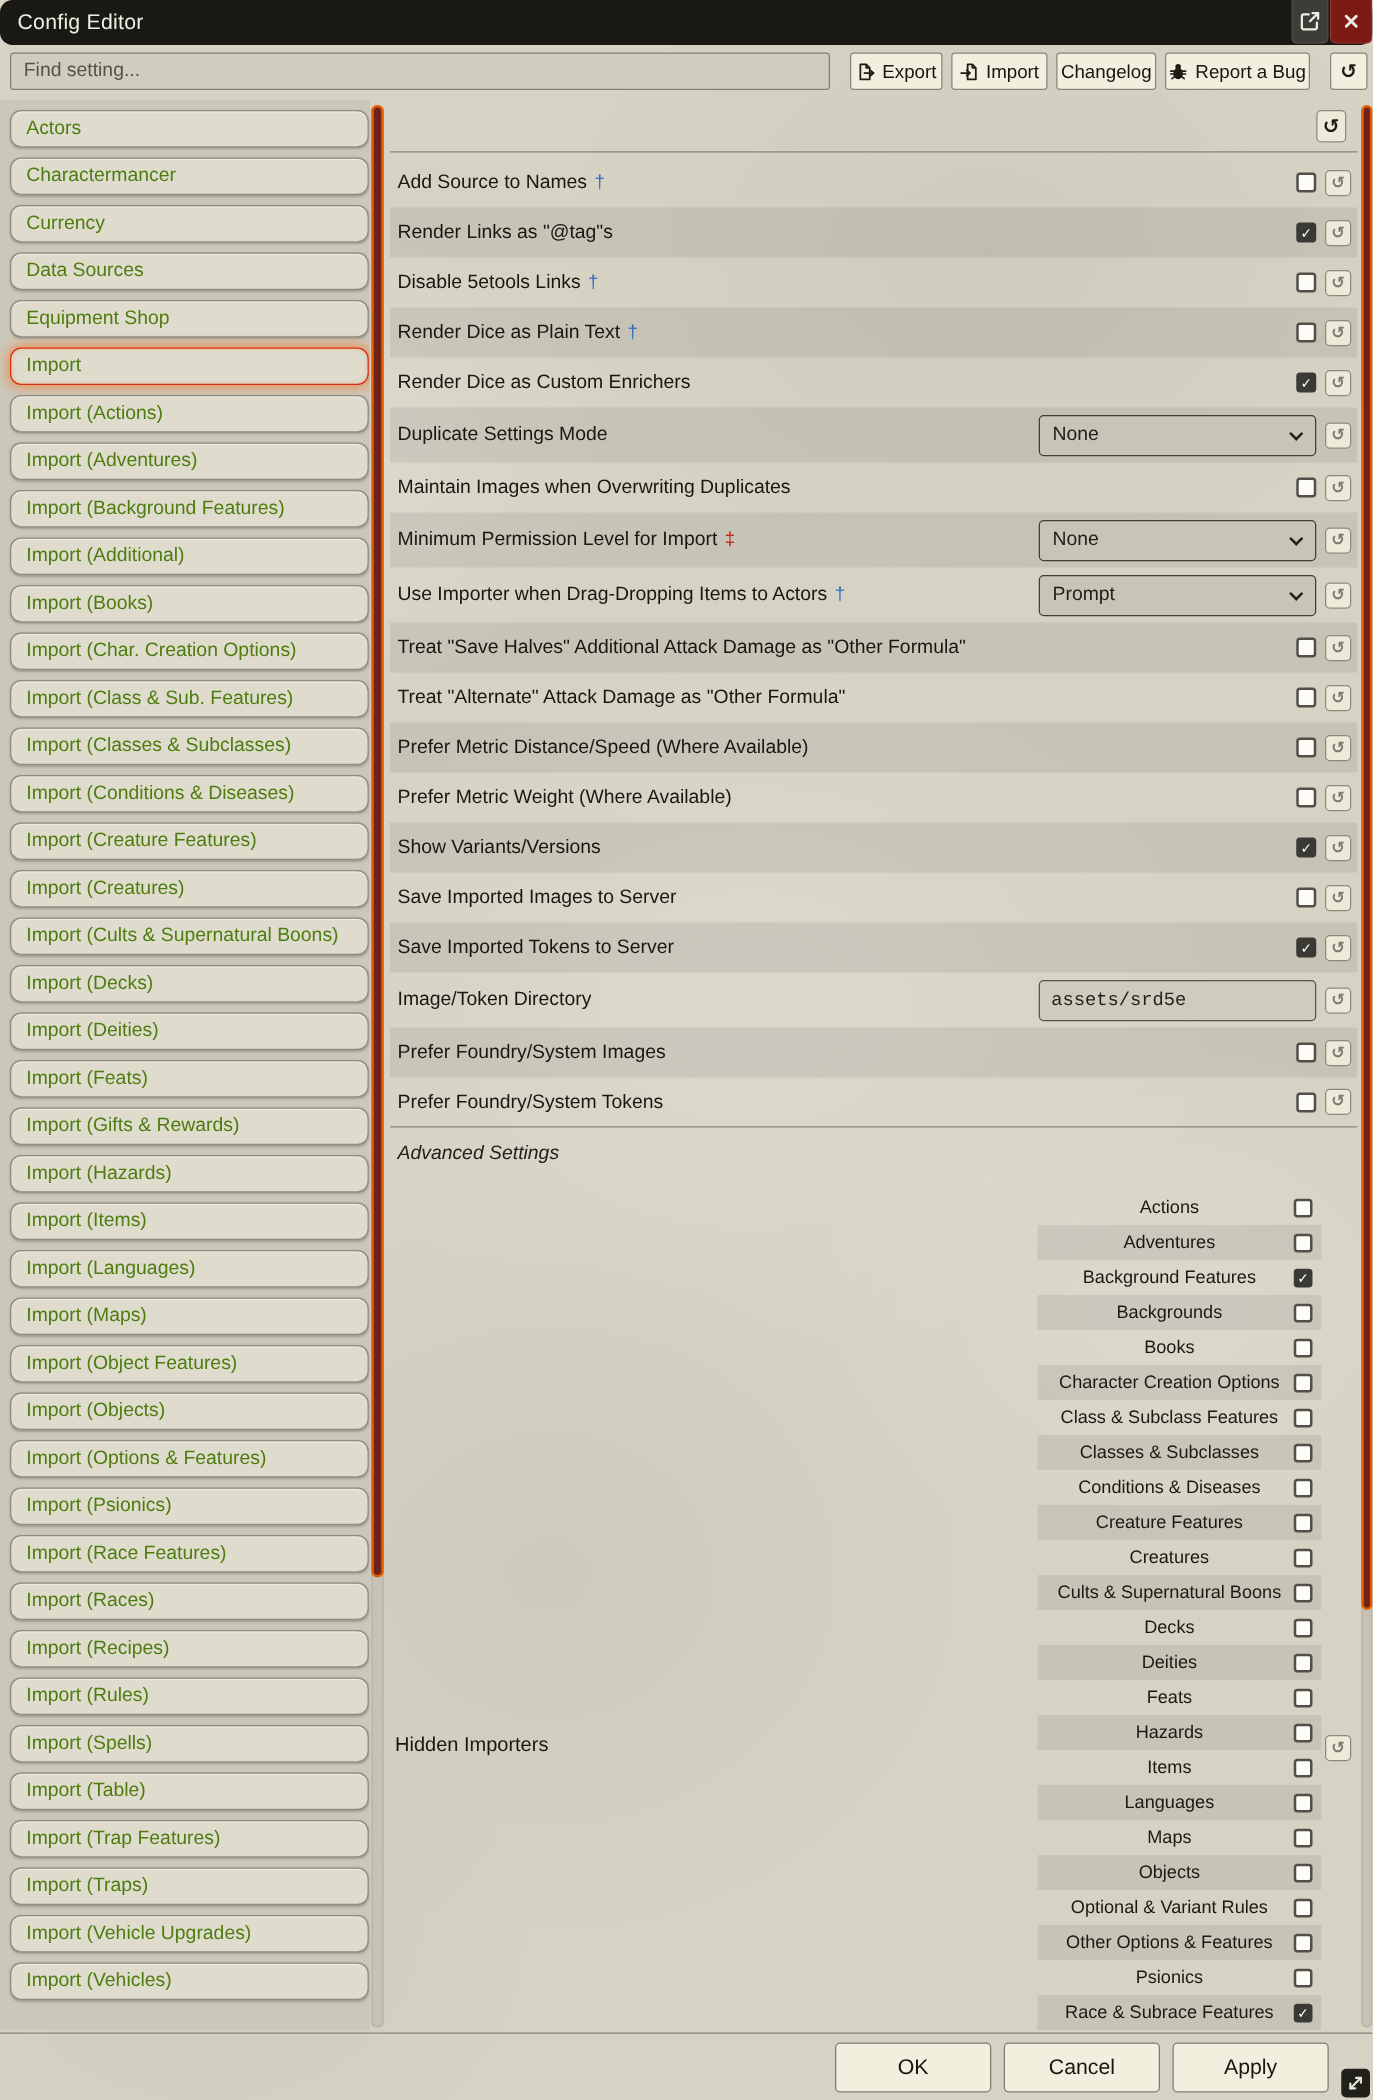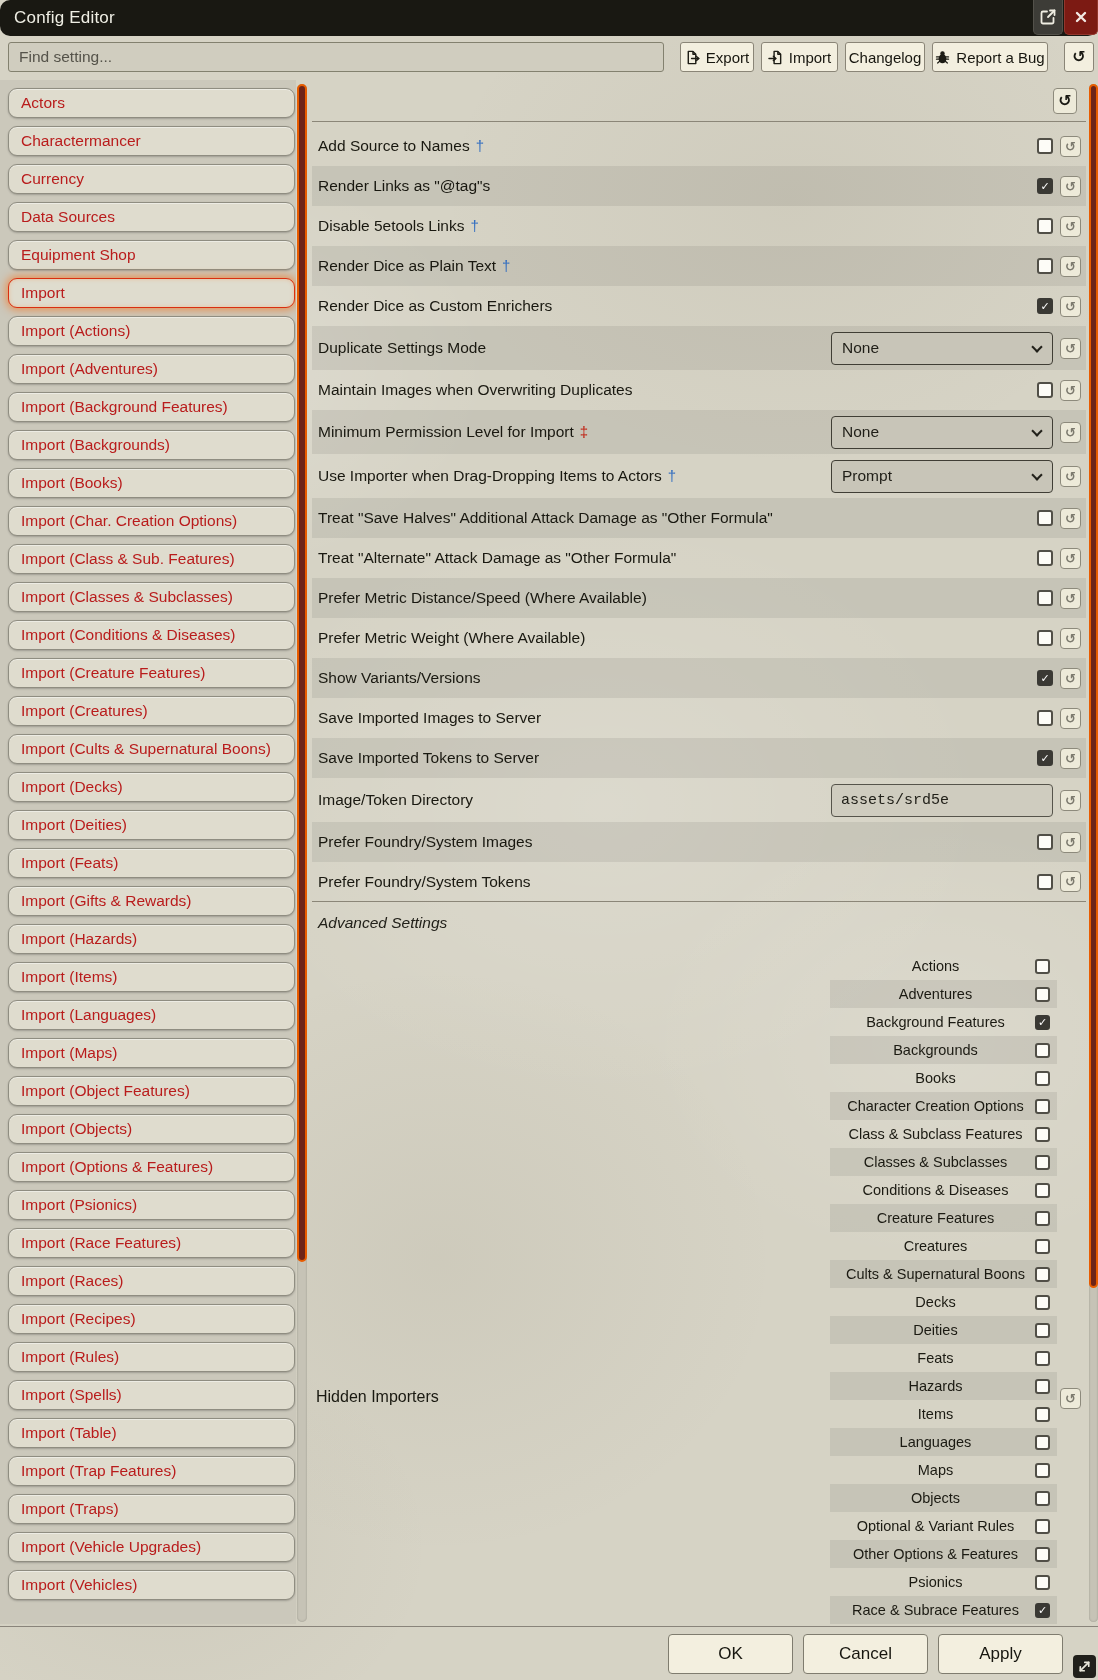--- a/index.html
+++ b/index.html
@@ -45,21 +45,21 @@
   .tb-import{ left:761px; width:77px; }
   .tb-changelog{ left:845px; width:80px; }
   .tb-bug{ left:932px; width:116px; }
   .tb-undo{ left:1064px; width:30px; }
   .undo-glyph{ font-family:"DejaVu Sans",sans-serif; font-weight:bold; line-height:1; }
   
   .sidebar{ position:absolute; left:0; top:80px; width:296px; height:1544px;
     background:#cbc8bb; overflow:hidden; padding-top:8px; z-index:2; }
   .side-item{ height:30px; margin:0 1px 8px 8px; background:#dfdcce;
     border:1px solid #8f8d81; border-radius:9px; line-height:28px;
-    padding-left:12px; font-size:15.5px; color:#b91c1c; cursor:pointer;
+    padding-left:12px; font-size:15.5px; color:#4d7c0f; cursor:pointer;
     box-shadow:0 1px 2px rgba(0,0,0,.22), inset 0 1px 0 rgba(255,255,255,.45);
     white-space:nowrap; overflow:hidden; }
   .side-item.selected{ border:1px solid #d92f10;
     box-shadow:0 0 9px 2px rgba(255,100,0,.55), inset 0 0 4px rgba(255,100,0,.25); }
   .v-scroll{ position:absolute; border-radius:5px; z-index:3; }
   .v-track{ background:#c6c3b6; box-shadow:inset 0 0 2px rgba(0,0,0,.25); }
   .v-thumb{ position:absolute; left:0; width:100%;
     background:#6e2418; border:2px solid #e85c00; border-radius:5px; }
   .sb-side{ left:297px; top:84px; width:10px; height:1538px; }
   .sb-main{ left:1089px; top:84px; width:9px; height:1538px; }
@@ -221,21 +221,21 @@
 
     <div class="side-item">
       <span>Import (Adventures)</span>
     </div>
 
     <div class="side-item">
       <span>Import (Background Features)</span>
     </div>
 
     <div class="side-item">
-      <span>Import (Backgrounds)</span>
+      <span>Import (Additional)</span>
     </div>
 
     <div class="side-item">
       <span>Import (Books)</span>
     </div>
 
     <div class="side-item">
       <span>Import (Char. Creation Options)</span>
     </div>
 

